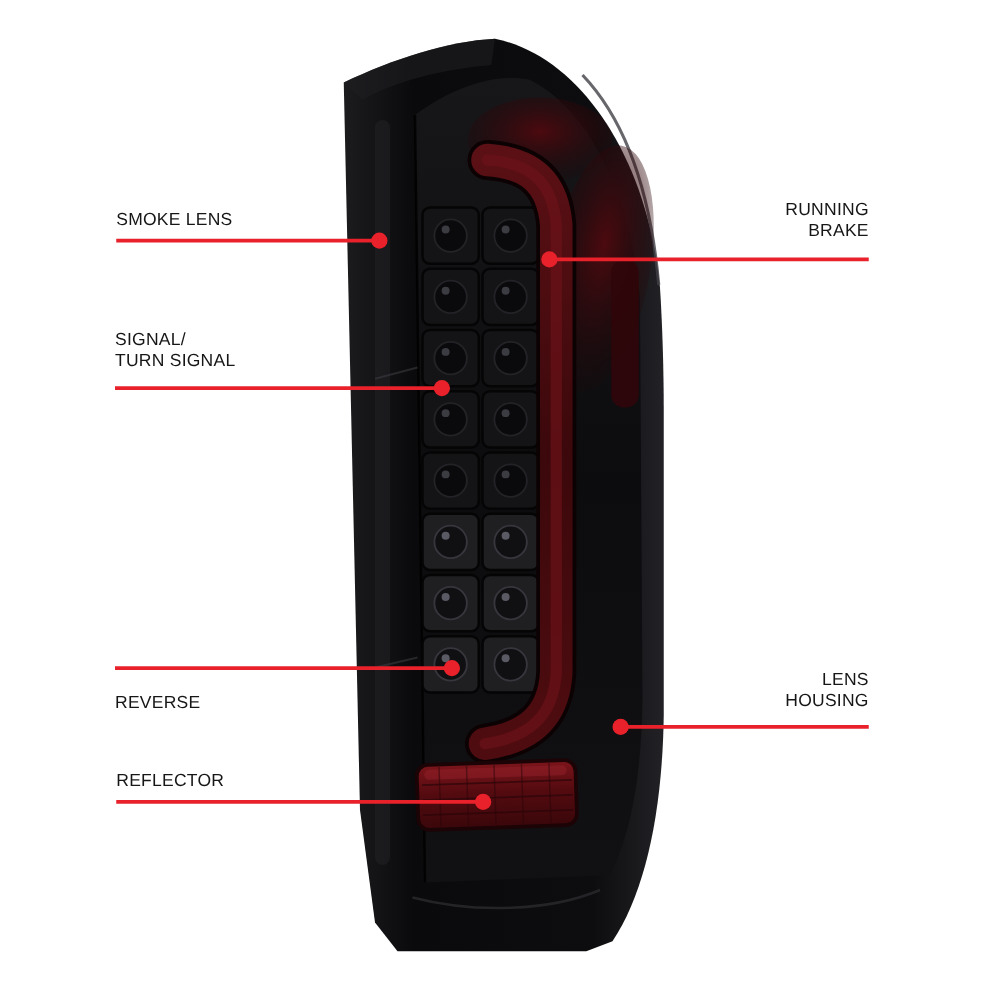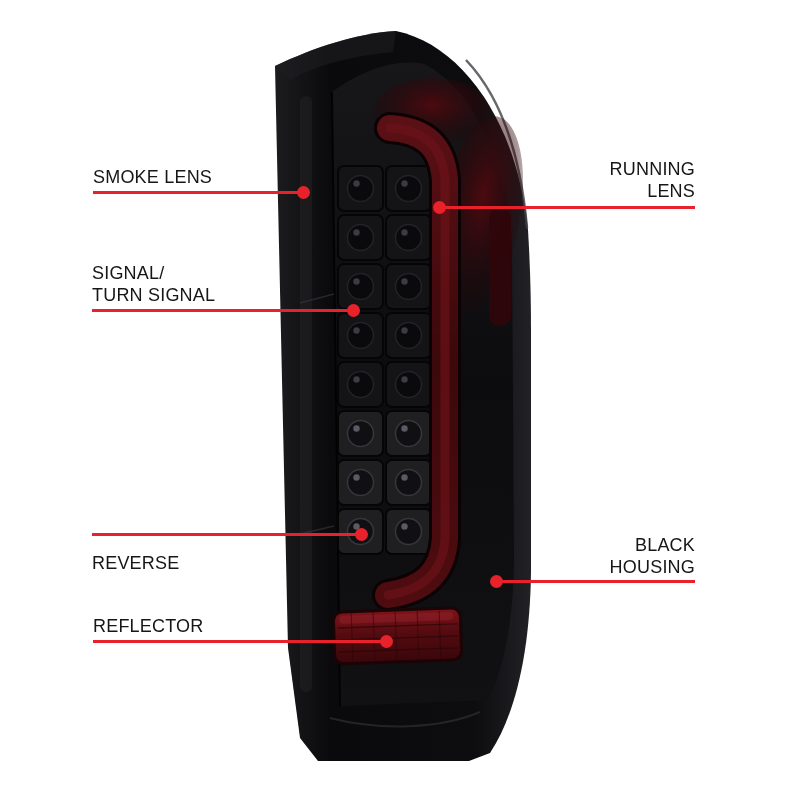--- a/index.html
+++ b/index.html
@@ -9,21 +9,21 @@
     height: 800px;
     background: #ffffff;
     overflow: hidden;
     font-family: "Liberation Sans", sans-serif;
   }
   .illustration {
     position:absolute; left:0; top:0;
   }
   .callout-label {
     position: absolute;
-    font-size: 18px;
+    font-size: 14px;
     line-height: 1.22;
     font-weight: 400;
     color: #161616;
     letter-spacing: 0.2px;
     white-space: pre-line;
   }
   .callout-label.right { text-align: right; }
   .callout-line {
     position: absolute;
     height: 3px;
@@ -175,34 +175,34 @@
       <path d="M 338 626 H 458 M 338 638 H 458 M 338 650 H 458" stroke="#2a0508" stroke-width="1.4" opacity="0.7"></path>
       <path d="M 352 612 V 660 M 374 612 V 660 M 396 612 V 660 M 418 612 V 660 M 440 612 V 660" stroke="#2a0508" stroke-width="1.2" opacity="0.5"></path>
     </g>
   </svg>
 
   <div class="callout-label" style="left:93px; top:167px;">SMOKE LENS</div>
   <div class="callout-line" style="left:93px; top:191px; width:211px;"></div>
   <div class="callout-dot" style="left:297px; top:186px;"></div>
 
   <div class="callout-label right" style="right:105px; top:159px;">RUNNING
-LENS</div>
+BRAKE</div>
   <div class="callout-line" style="left:440px; top:206px; width:255px;"></div>
   <div class="callout-dot" style="left:433px; top:201px;"></div>
 
   <div class="callout-label" style="left:92px; top:263px;">SIGNAL/
 TURN SIGNAL</div>
   <div class="callout-line" style="left:92px; top:309px; width:262px;"></div>
   <div class="callout-dot" style="left:347px; top:304px;"></div>
 
   <div class="callout-label" style="left:92px; top:509px;margin-top:44px;">REVERSE</div>
   <div class="callout-line" style="left:92px; top:533px; width:270px;"></div>
   <div class="callout-dot" style="left:355px; top:528px;"></div>
 
-  <div class="callout-label right" style="right:105px; top:535px;">BLACK
+  <div class="callout-label right" style="right:105px; top:535px;">LENS
 HOUSING</div>
   <div class="callout-line" style="left:497px; top:580px; width:198px;"></div>
   <div class="callout-dot" style="left:490px; top:575px;"></div>
 
   <div class="callout-label" style="left:93px; top:616px;">REFLECTOR</div>
   <div class="callout-line" style="left:93px; top:640px; width:294px;"></div>
   <div class="callout-dot" style="left:380px; top:635px;"></div>
 
 </div>
 

